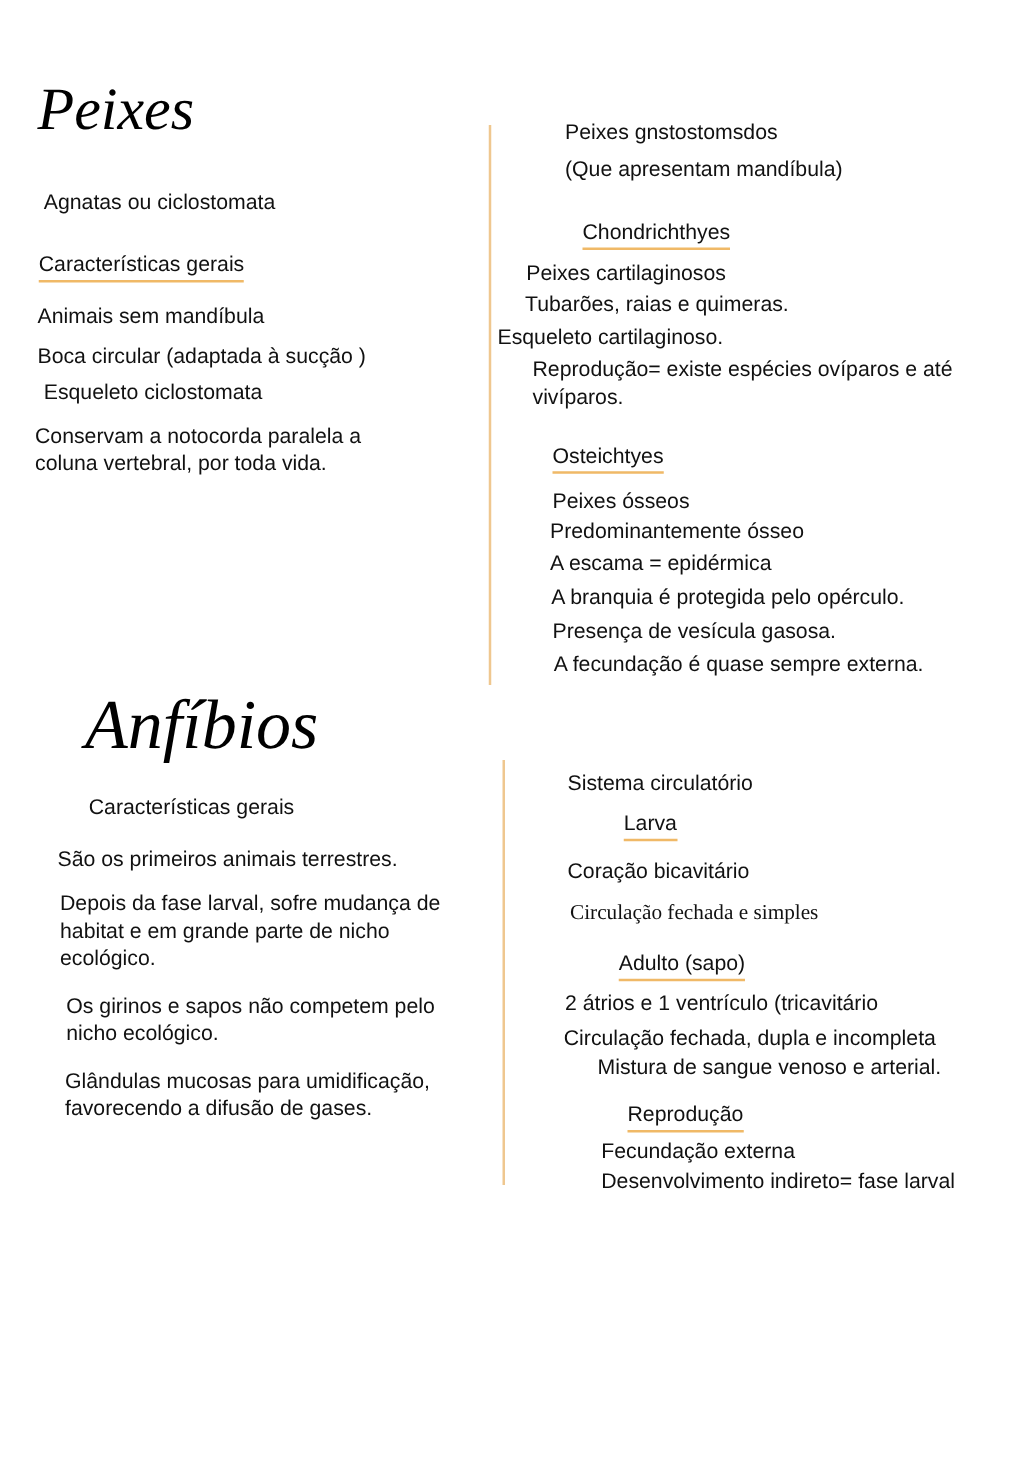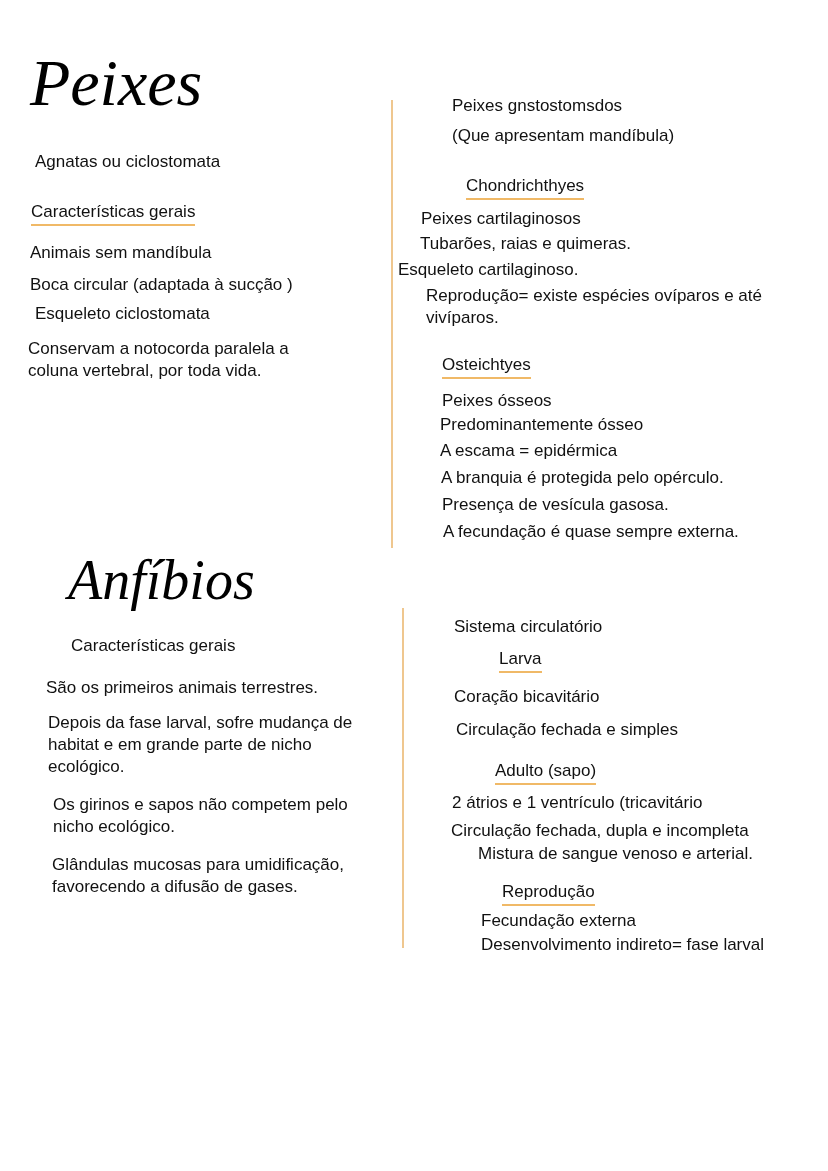--- a/index.html
+++ b/index.html
@@ -8,21 +8,21 @@
   .abs { position:absolute; white-space:nowrap; font-size:17px; line-height:22px; }
   .wrap { white-space:normal; }
   .title { position:absolute; font-family:"Liberation Serif", serif; font-style:italic;
            color:#000; line-height:1; }
   .ul { border-bottom:2px solid #f0b967; padding-bottom:1px; }
   .vline { position:absolute; width:2px; background:#efc78f; }
 </style>
 </head>
 <body>
 
-<div class="title" style="left:30px;top:50px;font-size:66px;">Peixes</div>
+<div class="title" style="left:30px;top:64px;font-size:48px;">Peixes</div>
 
 <div class="abs" style="left:35px;top:151px;">Agnatas ou ciclostomata</div>
 <div class="abs ul" style="left:31px;top:201px;">Características gerais</div>
 <div class="abs" style="left:30px;top:242px;">Animais sem mandíbula</div>
 <div class="abs" style="left:30px;top:274px;">Boca circular (adaptada à sucção )</div>
 <div class="abs" style="left:35px;top:303px;">Esqueleto ciclostomata</div>
 <div class="abs wrap" style="left:28px;top:338px;width:300px;">Conservam a notocorda paralela a coluna vertebral, por toda vida.</div>
 
 <div class="vline" style="left:391px;top:100px;height:448px;"></div>
 
@@ -50,21 +50,21 @@
 <div class="abs wrap" style="left:48px;top:712px;width:335px;">Depois da fase larval, sofre mudança de habitat e em grande parte de nicho ecológico.</div>
 <div class="abs wrap" style="left:53px;top:794px;width:330px;">Os girinos e sapos não competem pelo nicho ecológico.</div>
 <div class="abs wrap" style="left:52px;top:854px;width:335px;">Glândulas mucosas para umidificação, favorecendo a difusão de gases.</div>
 
 <div class="vline" style="left:402px;top:608px;height:340px;"></div>
 
 <div class="abs" style="left:454px;top:616px;">Sistema circulatório</div>
 
 <div class="abs ul" style="left:499px;top:648px;">Larva</div>
 <div class="abs" style="left:454px;top:686px;">Coração bicavitário</div>
-<div class="abs" style="left:456px;top:719px;">Circulação fechada e simples</div>
+<div class="abs" style="left:456px;top:719px;font-family:Liberation Serif, serif;">Circulação fechada e simples</div>
 
 <div class="abs ul" style="left:495px;top:760px;">Adulto (sapo)</div>
 <div class="abs" style="left:452px;top:792px;">2 átrios e 1 ventrículo (tricavitário</div>
 <div class="abs" style="left:451px;top:820px;">Circulação fechada, dupla e incompleta</div>
 <div class="abs" style="left:451px;top:843px;margin-left:27px;">Mistura de sangue venoso e arterial.</div>
 
 <div class="abs ul" style="left:502px;top:881px;">Reprodução</div>
 <div class="abs" style="left:481px;top:910px;">Fecundação externa</div>
 <div class="abs" style="left:481px;top:934px;">Desenvolvimento indireto= fase larval</div>
 

